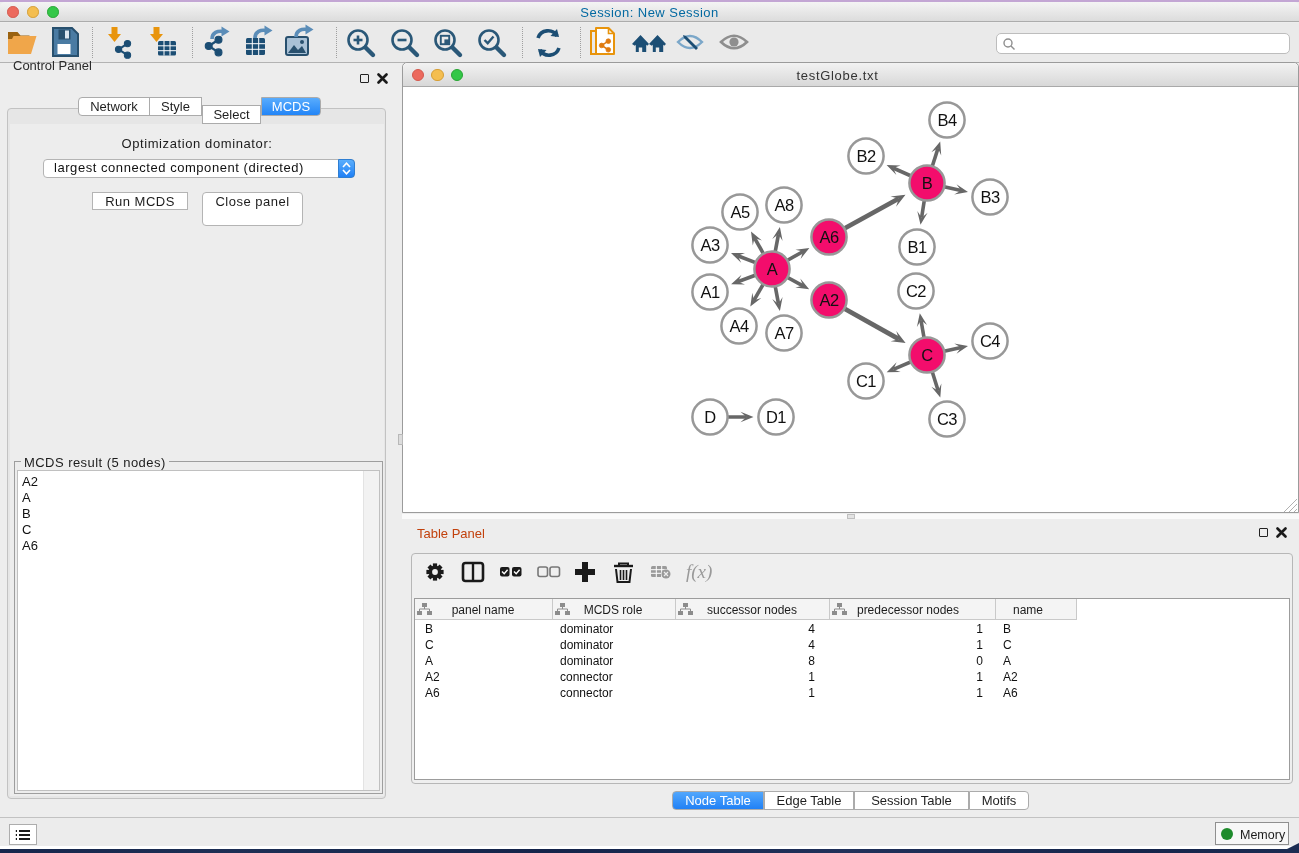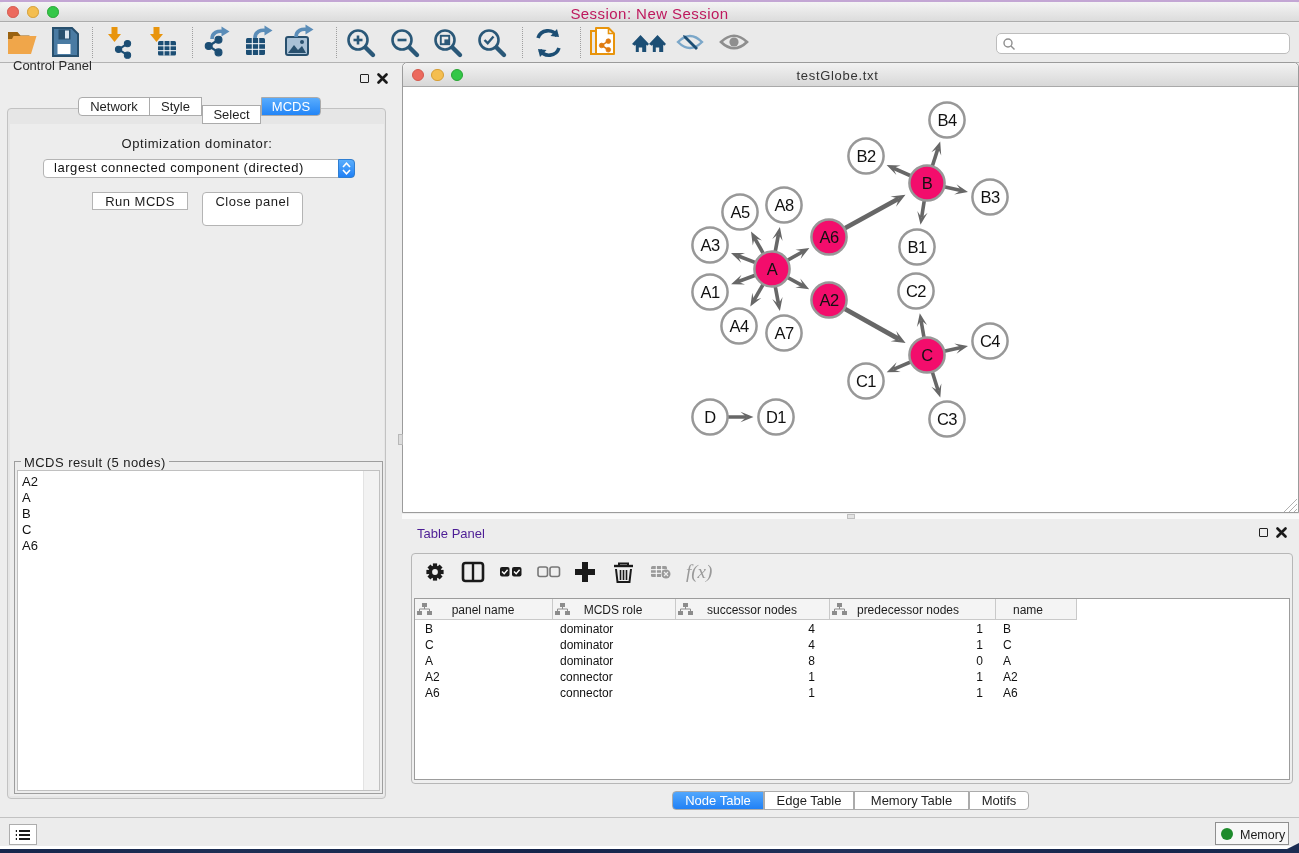--- a/index.html
+++ b/index.html
@@ -4,21 +4,21 @@
 *{margin:0;padding:0;box-sizing:border-box}
 html,body{width:1299px;height:853px;overflow:hidden;font-family:"Liberation Sans",sans-serif;background:#ededed;position:relative}
 .abs{position:absolute}
 </style></head>
 <body>
 <div class="abs" style="left:0;top:0;width:1299px;height:2px;background:#c3a6d4"></div>
 <div class="abs" style="left:0;top:2px;width:1299px;height:20px;background:linear-gradient(#f4f4f4,#dcdcdc);border-bottom:1px solid #acacac;border-radius:5px 5px 0 0"></div>
 <div class="abs" style="left:7.2px;top:6.2px;width:11.6px;height:11.6px;border-radius:50%;background:#ec6a5e;border:1px solid #d4584d"></div>
 <div class="abs" style="left:27.2px;top:6.2px;width:11.6px;height:11.6px;border-radius:50%;background:#f4be50;border:1px solid #d69e34"></div>
 <div class="abs" style="left:47.2px;top:6.2px;width:11.6px;height:11.6px;border-radius:50%;background:#34c748;border:1px solid #27a533"></div>
-<div class="abs" style="left:0;top:5px;width:1299px;text-align:center;font-size:15px;letter-spacing:0.45px;color:#be185d">Session: New Session</div>
+<div class="abs" style="left:0;top:5px;width:1299px;text-align:center;font-size:13px;letter-spacing:0.45px;color:#0369a1">Session: New Session</div>
 <div class="abs" style="left:0;top:23px;width:1299px;height:40px;background:#eaeaea;border-bottom:1px solid #b3b3b3"></div>
 <div class="abs" style="left:92px;top:27px;width:0;height:31px;border-left:1px dotted #9f9f9f"></div>
 <div class="abs" style="left:192px;top:27px;width:0;height:31px;border-left:1px dotted #9f9f9f"></div>
 <div class="abs" style="left:336px;top:27px;width:0;height:31px;border-left:1px dotted #9f9f9f"></div>
 <div class="abs" style="left:522px;top:27px;width:0;height:31px;border-left:1px dotted #9f9f9f"></div>
 <div class="abs" style="left:580px;top:27px;width:0;height:31px;border-left:1px dotted #9f9f9f"></div>
 <svg class="abs" style="left:0;top:22px" width="780" height="40" viewBox="0 0 780 40">
     <g transform="translate(8,6)">
       <path d="M0 4 h9.5 l3 3.5 h9 v5 h-21.5 z" fill="#9a6210"></path>
       <path d="M0 26 v-15 h4 l1.5-3 h23 L23 26 z" fill="#f0a64a"></path>
@@ -259,21 +259,21 @@
 <svg class="abs" style="left:1284px;top:499px" width="14" height="13" viewBox="0 0 14 13">
     <g stroke="#b0b0b0" stroke-width="1">
       <line x1="13" y1="0" x2="0" y2="13"></line>
       <line x1="13" y1="5" x2="5" y2="13"></line>
       <line x1="13" y1="10" x2="10" y2="13"></line>
     </g>
   </svg>
 <div class="abs" style="left:398px;top:434px;width:5px;height:11px;background:#dcdcdc;border:1px solid #b8b8b8"></div>
 <div class="abs" style="left:402px;top:513.5px;width:897px;height:5px;background:#fafafa"></div>
 <div class="abs" style="left:847px;top:513.5px;width:8px;height:5px;background:#e3e3e3;border:1px solid #c0c0c0"></div>
-<div class="abs" style="left:417px;top:526px;font-size:13px;color:#4c1d95">Table Panel</div>
+<div class="abs" style="left:417px;top:526px;font-size:13px;color:#c2410c">Table Panel</div>
 <div class="abs" style="left:1259px;top:528px;width:9px;height:9px;border:1.6px solid #222;border-radius:1px"></div>
 <svg class="abs" style="left:1276px;top:527px" width="11" height="11" viewBox="0 0 11 11">
     <path d="M1.5 1.5 L9.5 9.5 M9.5 1.5 L1.5 9.5" stroke="#1a1a1a" stroke-width="2.6" stroke-linecap="round"></path>
   </svg>
 <div class="abs" style="left:411px;top:553px;width:882px;height:231px;background:#efefef;border:1px solid #b7b7b7;border-radius:4px"></div>
 <svg class="abs" style="left:0;top:0" width="760" height="600" viewBox="0 0 760 600">
     <g transform="translate(435,572)">
       <g fill="#1a1a1a">
         <rect x="-2.1" y="-8.6" width="4.2" height="17.2" transform="rotate(0)"></rect>
         <rect x="-2.1" y="-8.6" width="4.2" height="17.2" transform="rotate(45)"></rect>
@@ -373,21 +373,21 @@
 <div class="abs" style="left:715px;top:670px;width:100px;text-align:right;font-size:12px;color:#111">1</div>
 <div class="abs" style="left:883px;top:670px;width:100px;text-align:right;font-size:12px;color:#111">1</div>
 <div class="abs" style="left:1003px;top:670px;font-size:12px;color:#111">A2</div>
 <div class="abs" style="left:425px;top:686px;font-size:12px;color:#111">A6</div>
 <div class="abs" style="left:560px;top:686px;font-size:12px;color:#111">connector</div>
 <div class="abs" style="left:715px;top:686px;width:100px;text-align:right;font-size:12px;color:#111">1</div>
 <div class="abs" style="left:883px;top:686px;width:100px;text-align:right;font-size:12px;color:#111">1</div>
 <div class="abs" style="left:1003px;top:686px;font-size:12px;color:#111">A6</div>
 <div class="abs" style="left:672px;top:791px;width:92px;height:19px;background:linear-gradient(#52a7fd,#2181f5);border:1px solid #ababab;border-radius:4px 0 0 4px;color:#fff;font-size:13px;text-align:center;line-height:18px">Node Table</div>
 <div class="abs" style="left:764px;top:791px;width:90px;height:19px;background:#fff;border:1px solid #ababab;border-radius:0;color:#1f1f1f;font-size:13px;text-align:center;line-height:18px">Edge Table</div>
-<div class="abs" style="left:854px;top:791px;width:115px;height:19px;background:#fff;border:1px solid #ababab;border-radius:0;color:#1f1f1f;font-size:13px;text-align:center;line-height:18px">Memory Table</div>
+<div class="abs" style="left:854px;top:791px;width:115px;height:19px;background:#fff;border:1px solid #ababab;border-radius:0;color:#1f1f1f;font-size:13px;text-align:center;line-height:18px">Session Table</div>
 <div class="abs" style="left:969px;top:791px;width:60px;height:19px;background:#fff;border:1px solid #ababab;border-radius:0 4px 4px 0;color:#1f1f1f;font-size:13px;text-align:center;line-height:18px">Motifs</div>
 <div class="abs" style="left:0;top:817px;width:1299px;height:30px;background:#ececec;border-top:1px solid #c2c2c2"></div>
 <div class="abs" style="left:9px;top:824px;width:28px;height:21px;background:#fff;border:1px solid #adadad"></div>
 <svg class="abs" style="left:15px;top:829px" width="16" height="12" viewBox="0 0 16 12">
     <g stroke="#1a1a1a" stroke-width="2">
       <line x1="0.8" y1="2" x2="2" y2="2"></line>
       <line x1="4" y1="2" x2="15" y2="2"></line>
       <line x1="0.8" y1="6" x2="2" y2="6"></line>
       <line x1="4" y1="6" x2="15" y2="6"></line>
       <line x1="0.8" y1="10" x2="2" y2="10"></line>

